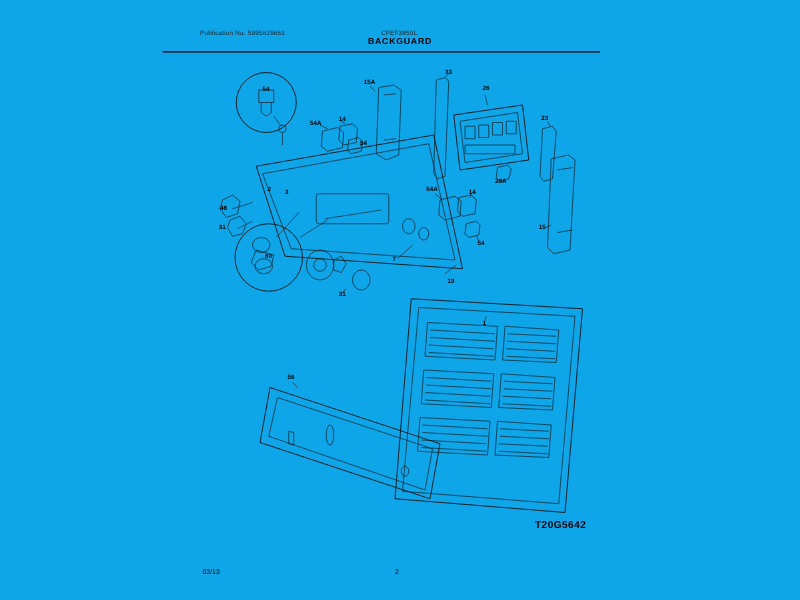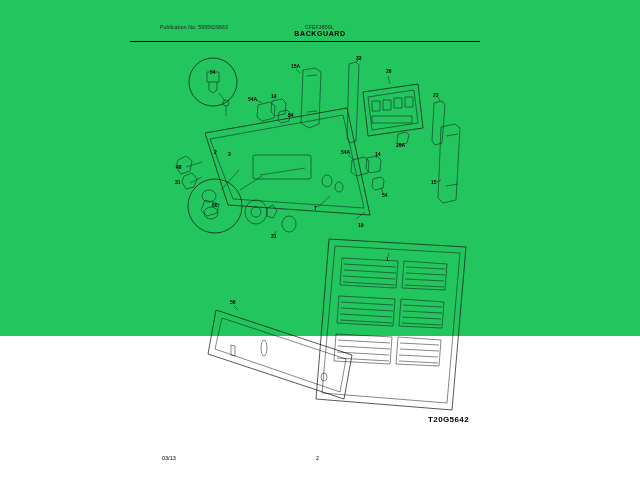--- a/index.html
+++ b/index.html
@@ -10,22 +10,22 @@
   body {
     width: 640px;
     height: 480px;
     font-family: "Liberation Sans", sans-serif;
     color: #000;
     overflow: hidden;
   }
   #page {
     position: relative;
     width: 640px;
-    height: 336px;
-    background: #22c55e;
+    height: 480px;
+    background: #0ea5e9;
   }
   .hdr {
     position: absolute;
     font-size: 5px;
     color: #222;
     letter-spacing: 0.2px;
     white-space: nowrap;
   }
   #pub-no { left: 160px; top: 24px; }
   #model-no { left: 305px; top: 24px; }

